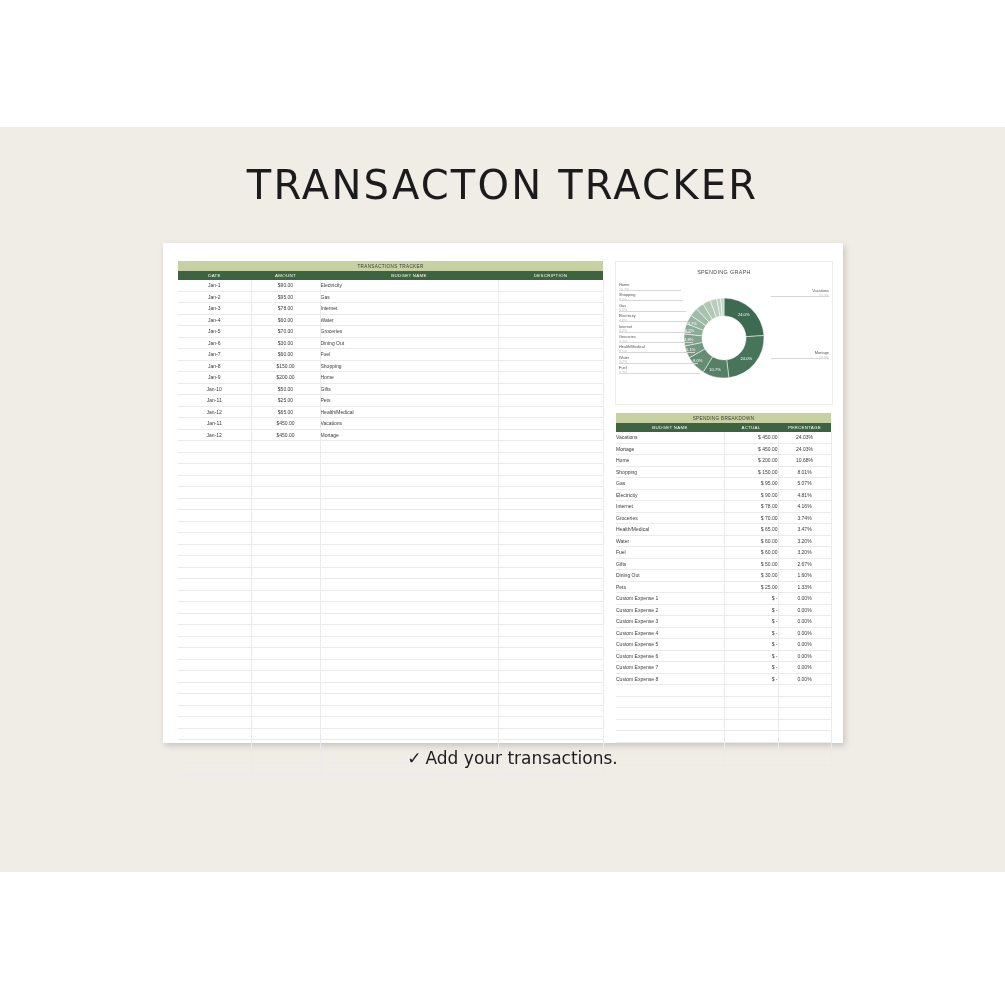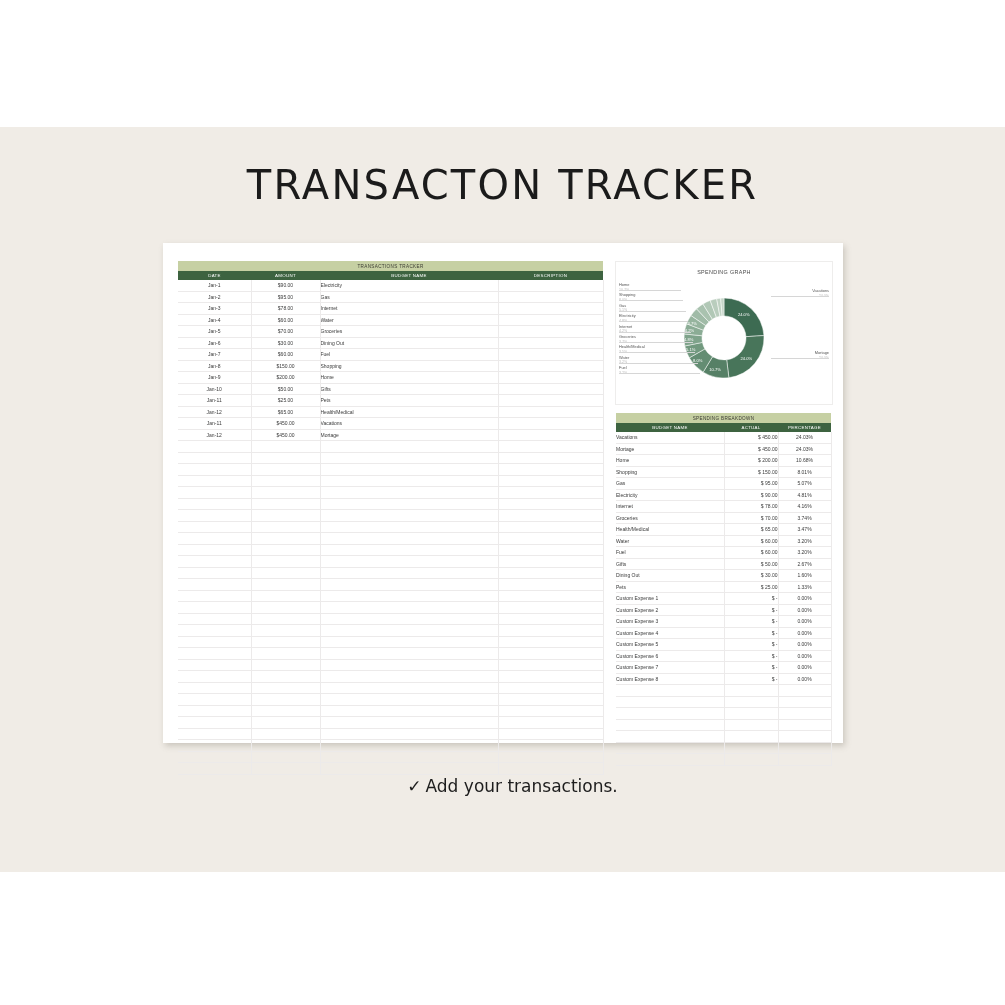--- a/index.html
+++ b/index.html
@@ -62,21 +62,21 @@
   .slice-pct{position:absolute;font-size:4.1px;color:#ffffff;white-space:nowrap;}
 
   
   #bd-table{left:616px;top:413px;width:215px;}
 
   
   .caption{
     position:absolute;left:0;right:0;text-align:center;color:#1d1d1d;
     font-family:"DejaVu Sans",sans-serif;font-weight:400;
   }
-  #cap1{top:776px;font-size:17px;padding-left:20px;}
+  #cap1{top:748px;font-size:17px;padding-left:20px;}
   #cap2{top:806px;font-size:19px;}
   .check{font-size:17px;margin-right:4px;}
 </style>
 </head>
 <body>
 
 <div id="stage">
 
   <div class="cream-band"></div>
 

